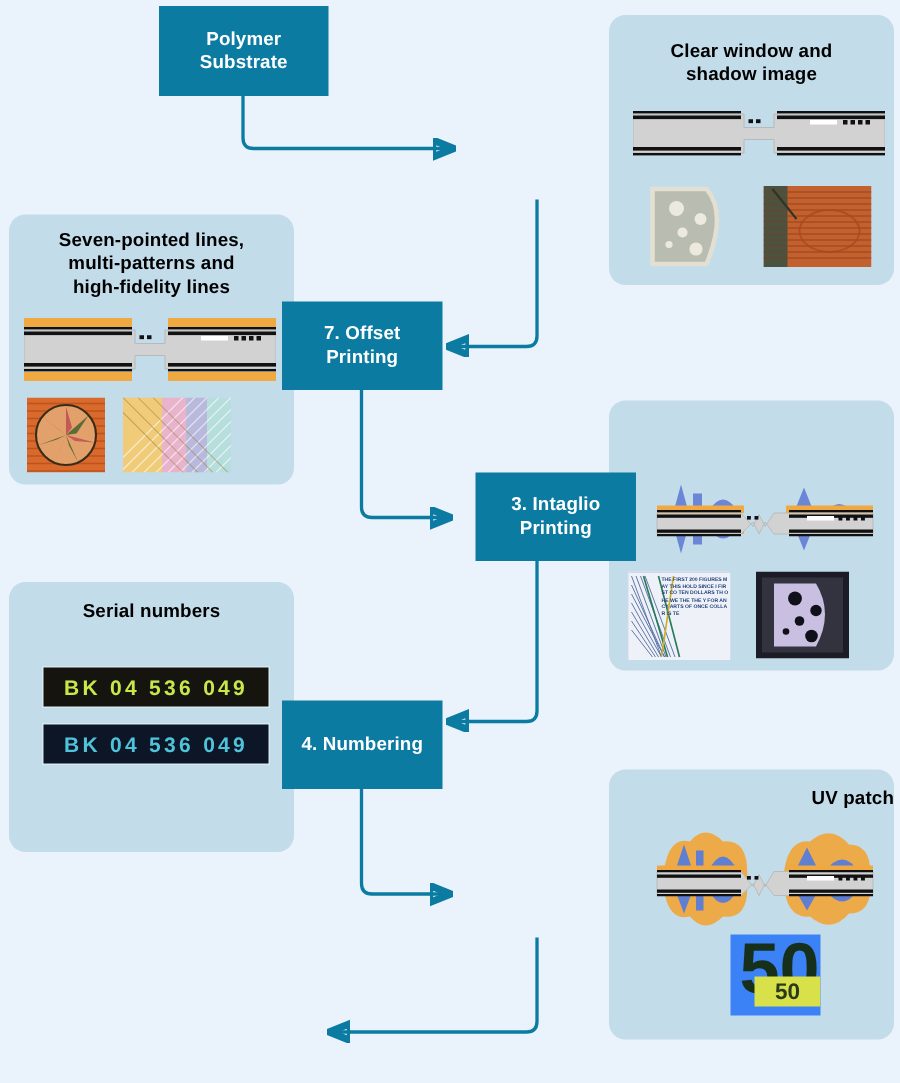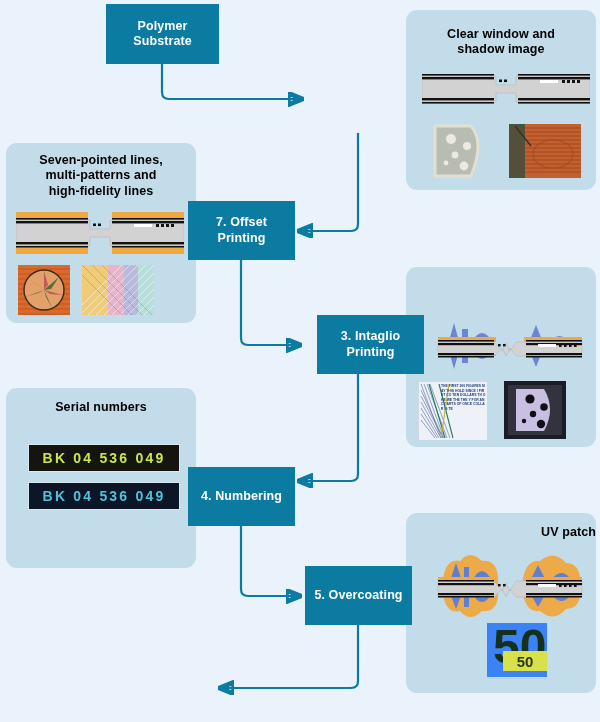--- a/index.html
+++ b/index.html
@@ -424,18 +424,15 @@
     <span>
       <span>3. Intaglio</span><br>
       <span>Printing</span>
     </span>
   </div>
 
   <div class="pbox" style="left:188px; top:451px; width:107px; height:59px;margin-top:16px;">
     <span>4. Numbering</span>
   </div>
 
-  <div class="pbox" style="left:305px; top:566px; width:107px; height:59px;">
-    <span>5. Overcoating</span>
-  </div>
 
 
 </div>
 
 </body></html>

